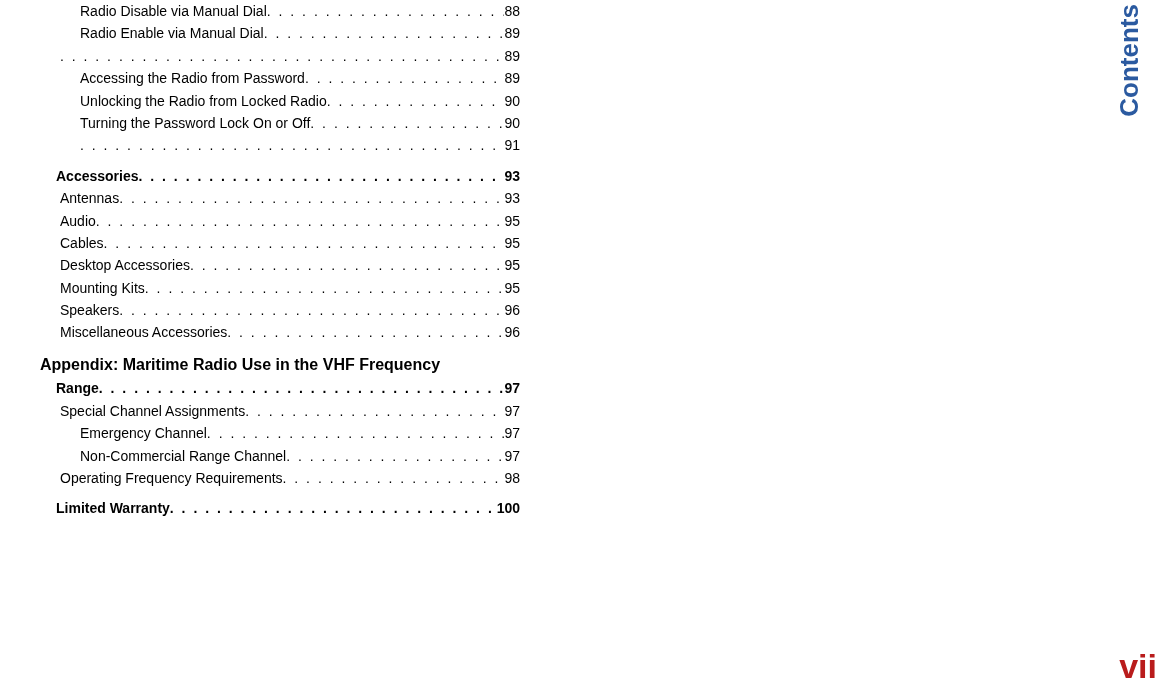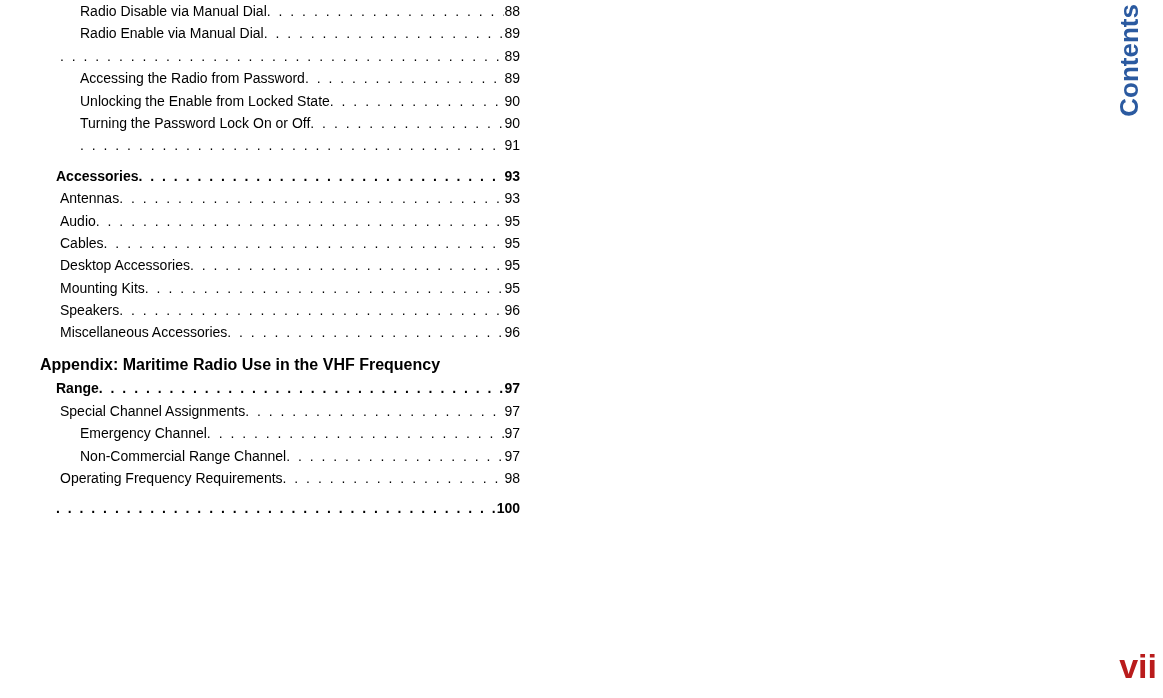--- a/index.html
+++ b/index.html
@@ -35,21 +35,21 @@
     <div class="toc-line l1">
       <span class="toc-dots"></span>
       <span class="toc-page">89</span>
     </div>
     <div class="toc-line l2">
       <span class="toc-label">Accessing the Radio from Password</span>
       <span class="toc-dots"></span>
       <span class="toc-page">89</span>
     </div>
     <div class="toc-line l2">
-      <span class="toc-label">Unlocking the Enable from Locked State</span>
+      <span class="toc-label">Unlocking the Radio from Locked Radio</span>
       <span class="toc-dots"></span>
       <span class="toc-page">90</span>
     </div>
     <div class="toc-line l2">
       <span class="toc-label">Turning the Password Lock On or Off</span>
       <span class="toc-dots"></span>
       <span class="toc-page">90</span>
     </div>
     <div class="toc-line l2">
       <span class="toc-dots"></span>
@@ -118,19 +118,20 @@
       <span class="toc-dots"></span>
       <span class="toc-page">97</span>
     </div>
     <div class="toc-line l1">
       <span class="toc-label">Operating Frequency Requirements</span>
       <span class="toc-dots"></span>
       <span class="toc-page">98</span>
     </div>
     <div class="section-gap"></div>
     <div class="toc-line l0" style="font-weight: bold;">
+      <span class="toc-label">Limited Warranty</span>
       <span class="toc-dots"></span>
       <span class="toc-page">100</span>
     </div>
     <div class="section-gap"></div>
   </div>
 <div class="side-tab">Contents</div>
 <div class="page-num">vii</div>
 
 </body></html>

